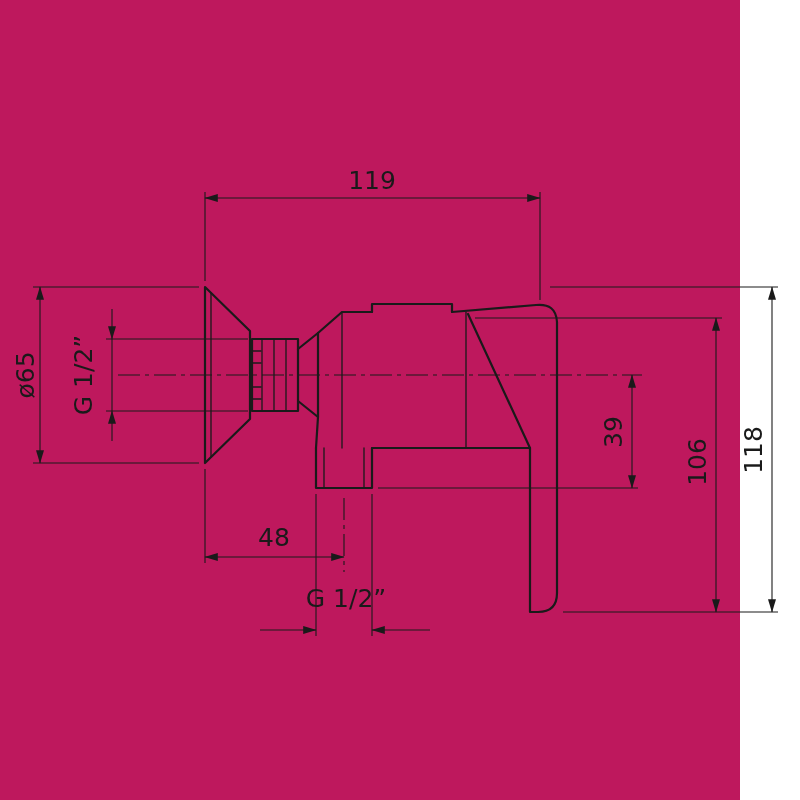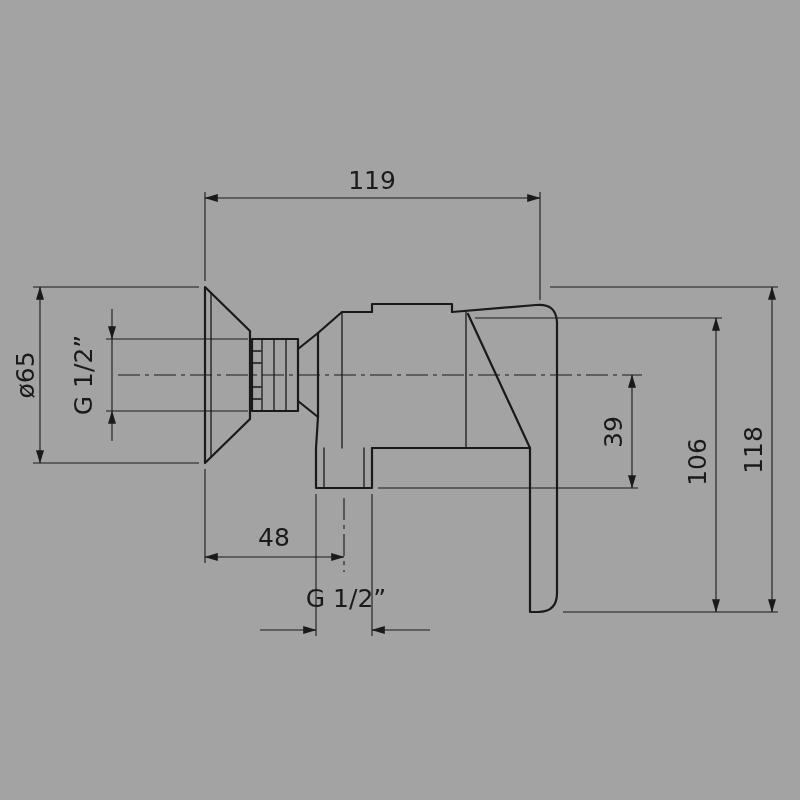--- a/index.html
+++ b/index.html
@@ -4,23 +4,23 @@
 <style>
   html, body {
     margin: 0;
     padding: 0;
     background: #ffffff;
     width: 800px;
     height: 800px;
     font-family: "DejaVu Sans", sans-serif;
   }
   .canvas {
-    width: 800px;
+    width: 740px;
     height: 800px;
-    background: #a3a3a3;
+    background: #be185d;
     position: relative;
   }
   svg { display: block; }
   .outline path, .outline line {
     fill: none;
     stroke: #1a1a1a;
     stroke-width: 2.2;
     stroke-linejoin: round;
     stroke-linecap: round;
   }

